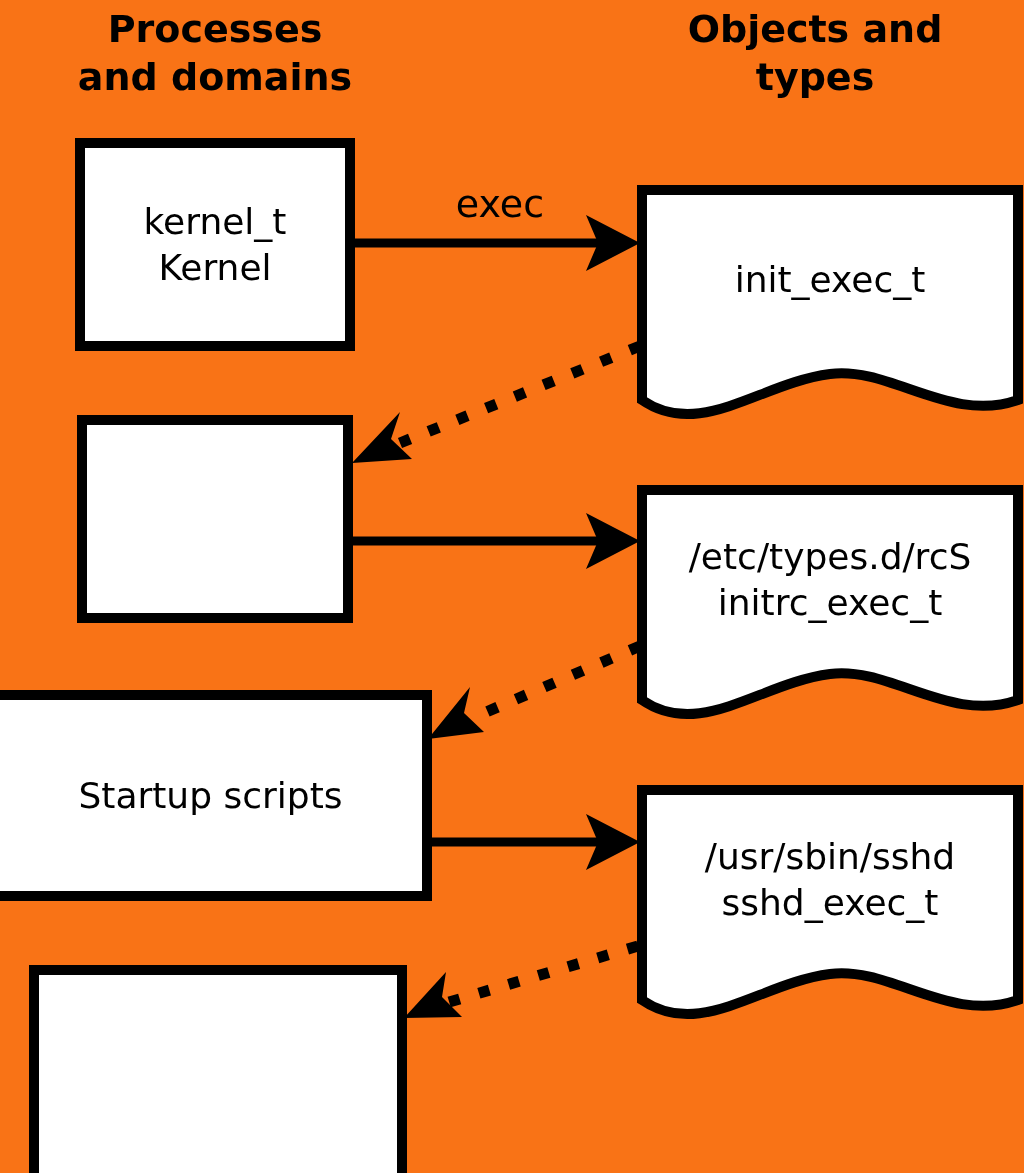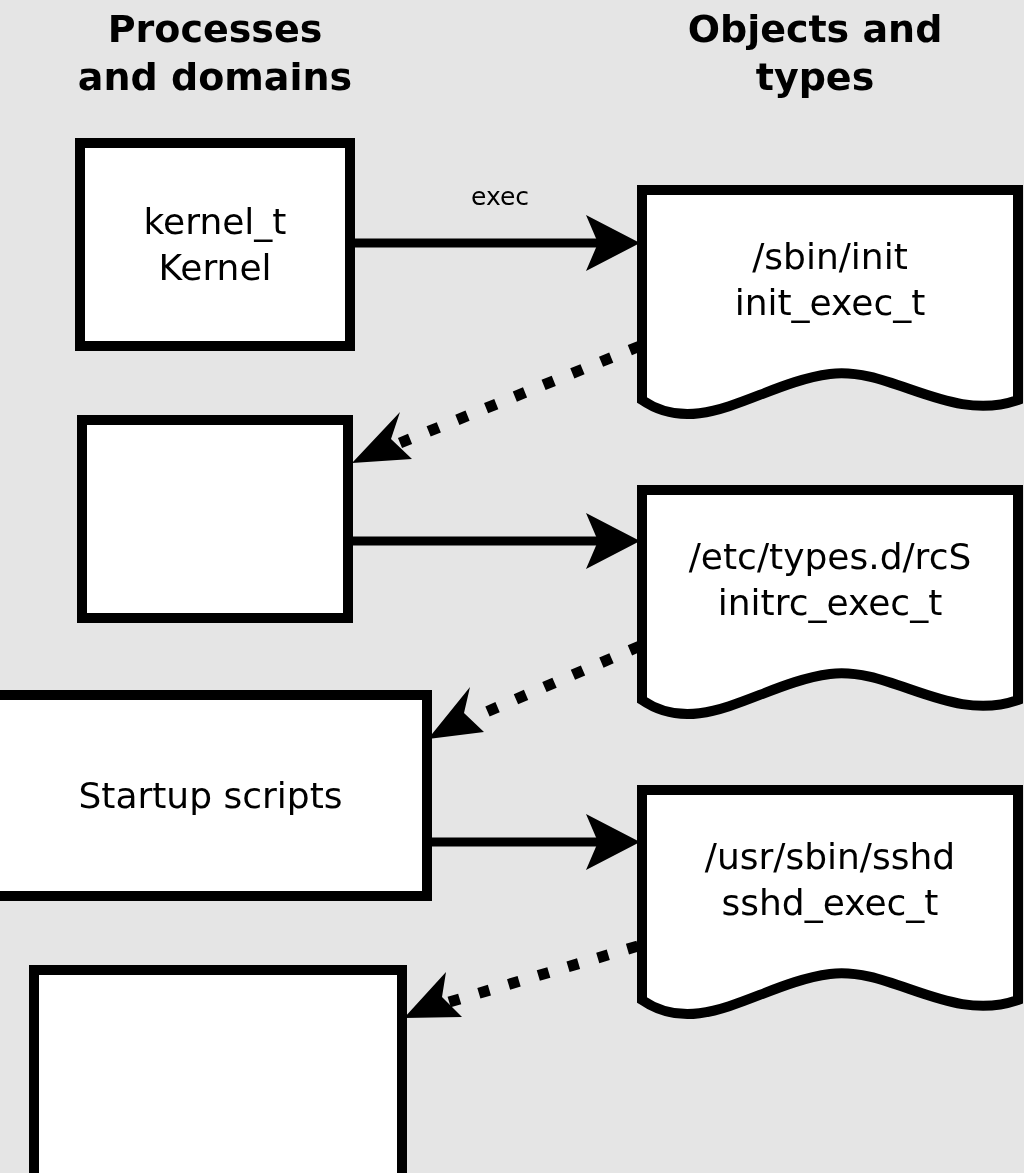--- a/index.html
+++ b/index.html
@@ -4,21 +4,21 @@
 <style>
   html, body {
     margin: 0;
     padding: 0;
     background: #ffffff;
   }
   #canvas {
     position: relative;
     width: 1024px;
     height: 1173px;
-    background: #e5e5e5;
+    background: #f97316;
     overflow: hidden;
     font-family: "DejaVu Sans", sans-serif;
   }
   svg.diagram {
     position: absolute;
     top: 0;
     left: 0;
     width: 1024px;
     height: 1173px;
   }
@@ -46,21 +46,21 @@
     white-space: pre-line;
     display: flex;
     flex-direction: column;
     align-items: center;
     justify-content: center;
   }
   .edge-label {
     position: absolute;
     font-family: "DejaVu Sans", sans-serif;
     font-weight: normal;
-    font-size: 25px;
+    font-size: 38px;
     color: #000000;
     text-align: center;
   }
 </style>
 </head>
 <body>
 
 <div id="canvas">
 
   <svg class="diagram" viewBox="0 0 1024 1173">
@@ -128,21 +128,20 @@
     <span>Kernel</span>
   </div>
 
 
   <div class="node-label" style="left:-6px; top:695px; width:433px; height:201px;">
     <span>Startup scripts</span>
   </div>
 
 
   <div class="node-label" style="left:642px; top:190px; width:376px; height:180px;">
-    <span>/sbin/init</span>
     <span>init_exec_t</span>
   </div>
 
   <div class="node-label" style="left:642px; top:490px; width:376px; height:180px;">
     <span>/etc/types.d/rcS</span>
     <span>initrc_exec_t</span>
   </div>
 
   <div class="node-label" style="left:642px; top:790px; width:376px; height:180px;">
     <span>/usr/sbin/sshd</span>

